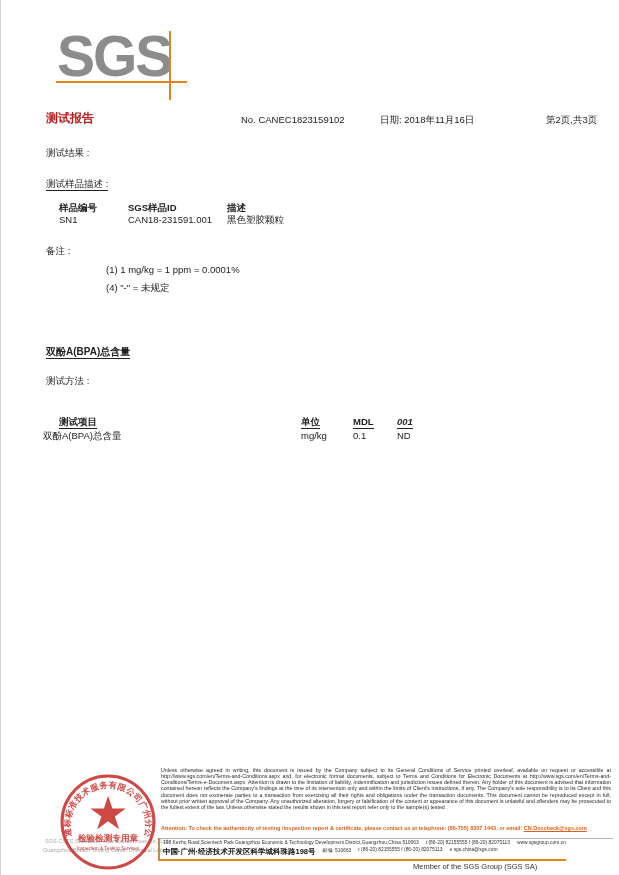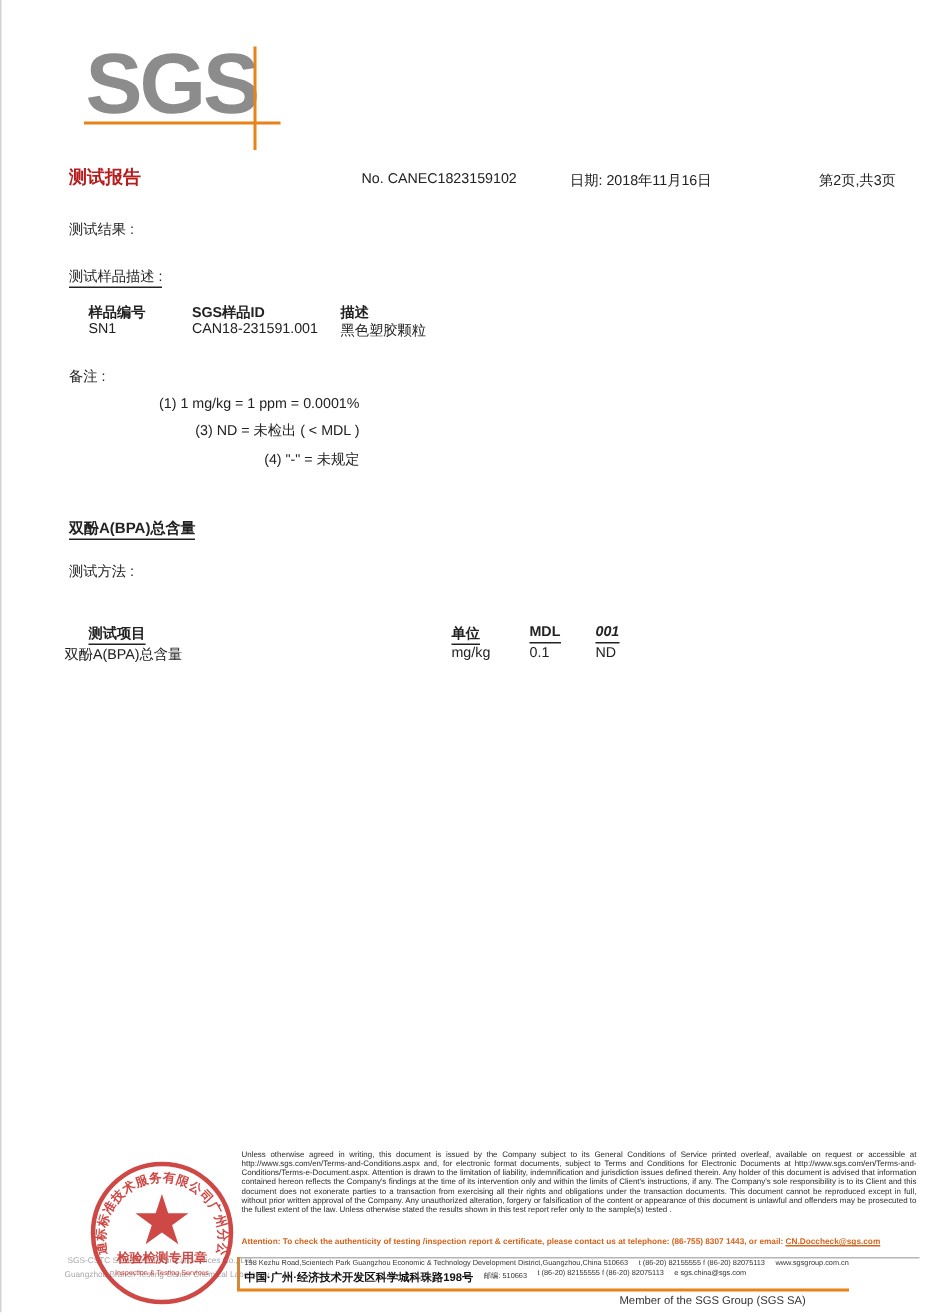--- a/index.html
+++ b/index.html
@@ -69,23 +69,22 @@
 
   <span class="abs body-label bold col-c" style="left:58px;top:202px;width:70px;">样品编号</span>
   <span class="abs body-label bold col-c" style="left:127px;top:202px;width:100px;">SGS样品ID</span>
   <span class="abs body-label bold" style="left:226px;top:202px;text-align:right;">描述</span>
 
   <span class="abs body-label col-c" style="left:58px;top:214px;width:70px;">SN1</span>
   <span class="abs body-label col-c" style="left:127px;top:214px;width:100px;">CAN18-231591.001</span>
   <span class="abs body-label" style="left:226px;top:214px;">黑色塑胶颗粒</span>
 
   <div class="abs body-label" style="left:45px;top:245px;">备注 :</div>
-  <div class="abs" style="left:105px;top:261px;text-align:right;">
+  <div class="abs" style="left:105px;top:261px;">
     <div class="note-line">(1) 1 mg/kg = 1 ppm = 0.0001%</div>
-    <div class="note-line">(3) ND = 未检出 ( &lt; MDL )</div>
     <div class="note-line">(4) "-" = 未规定</div>
   </div>
 
   <div class="abs body-label bold" style="left:45px;top:345px;font-size:10px;"><span class="u">双酚A(BPA)总含量</span></div>
   <div class="abs body-label" style="left:45px;top:375px;">测试方法 :</div>
 
   <span class="abs rt-head" style="left:58px;top:416px;"><span class="u">测试项目</span></span>
   <span class="abs rt-head col-c" style="left:300px;top:416px;width:50px;"><span class="u">单位</span></span>
   <span class="abs rt-head col-c" style="left:352px;top:416px;width:40px;"><span class="u">MDL</span></span>
   <span class="abs rt-head col-c italic" style="left:396px;top:416px;width:40px;"><span class="u">001</span></span>

